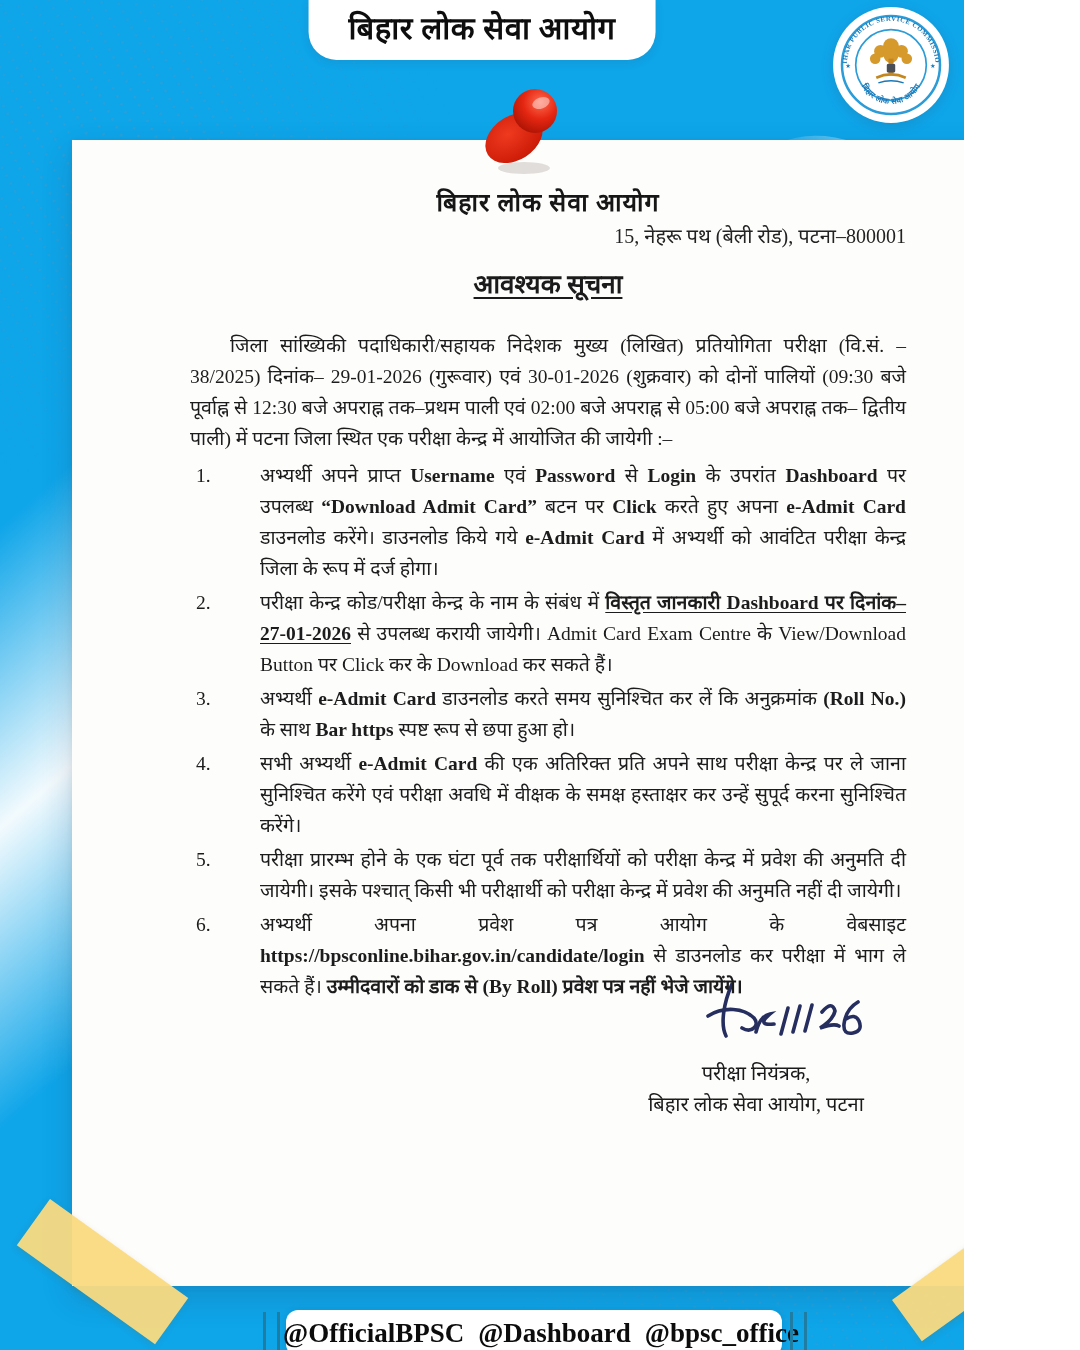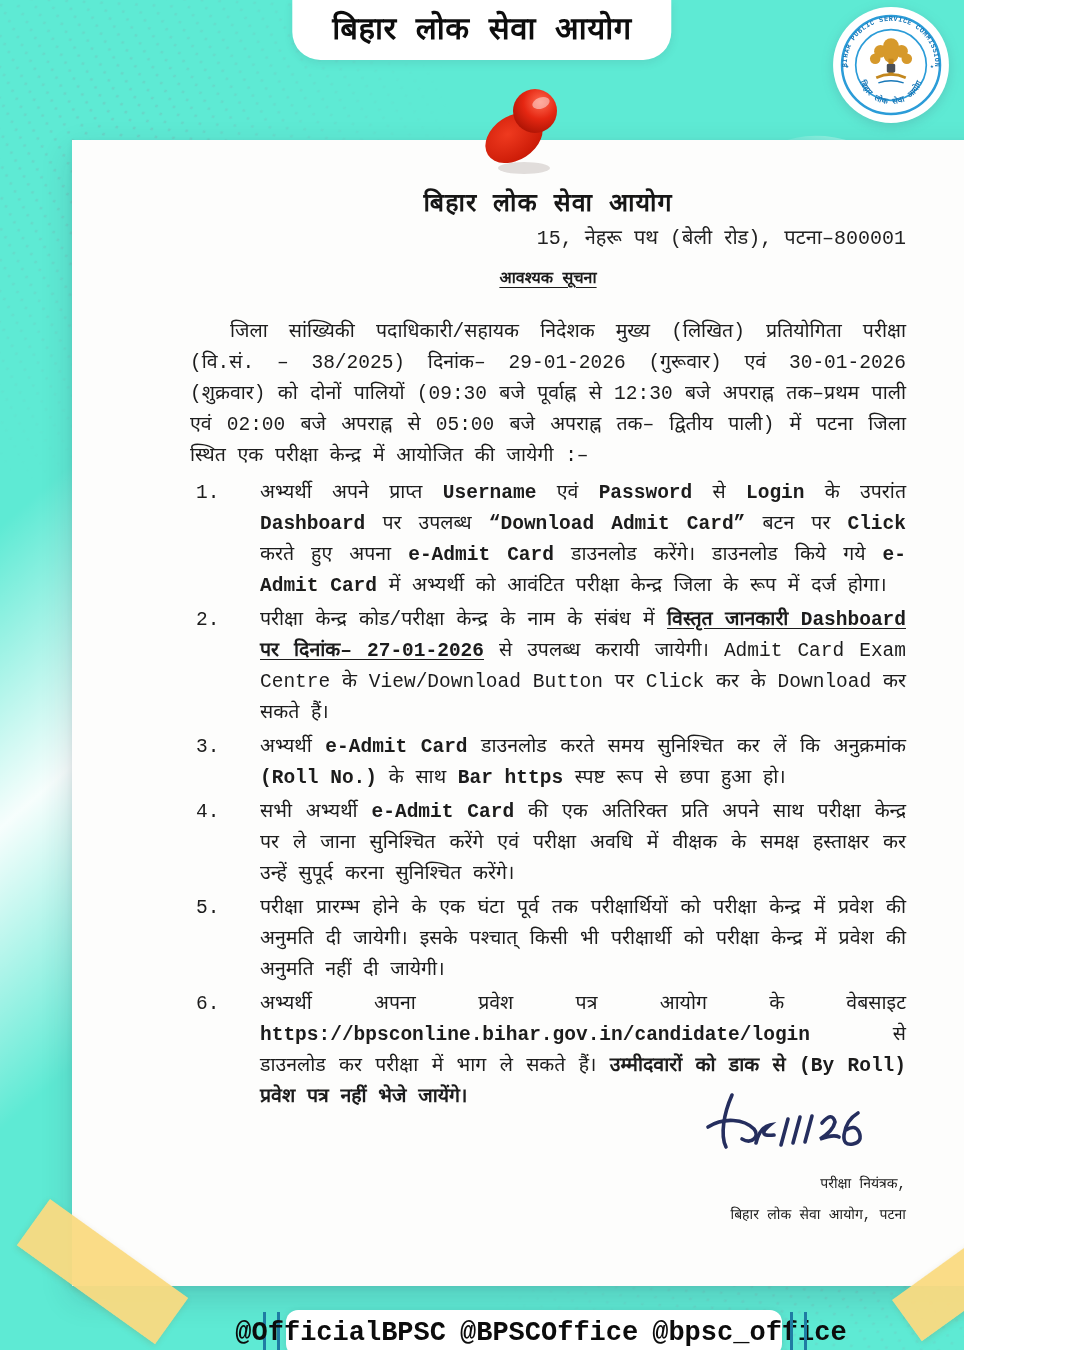--- a/index.html
+++ b/index.html
@@ -1,19 +1,19 @@
 <!DOCTYPE html>
 <html><head>
 <meta charset="utf-8">
 <style>
   html,body { margin:0; padding:0; }
   .page {
     position:relative; width:964px; height:1350px; overflow:hidden;
-    background:#5eead4;
-    font-family:Liberation Mono, monospace;
+    background:#0ea5e9;
+    font-family:Liberation Serif, serif;
     color:#1b1b1b;
   }
   
   .tex { position:absolute; pointer-events:none; opacity:.5;
     background-image: radial-gradient(rgba(140,145,158,.55) 1.6px, transparent 2.1px);
     background-size: 15px 9px;
   }
   .tex-tl { left:-140px; top:-120px; width:620px; height:620px; transform:rotate(-28deg);
     -webkit-mask-image: radial-gradient(circle at 45% 40%, #000 0%, transparent 68%);
     mask-image: radial-gradient(circle at 45% 40%, #000 0%, transparent 68%);
@@ -48,34 +48,34 @@
   
   .doc {
     position:absolute; left:72px; top:140px; width:936px; height:1146px;
     background:#fdfdfc;
     box-shadow:0 12px 30px rgba(45,45,70,.16), 0 2px 6px rgba(45,45,70,.08);
     z-index:3;
   }
   .doc-inner { position:absolute; left:118px; top:0; width:716px; }
   .doc-org { margin-top:44px; text-align:center; font-size:25px; font-weight:bold; letter-spacing:1px; color:#161616; }
   .doc-addr { margin-top:4px; text-align:right; font-size:20px; color:#222; }
-  .doc-heading { margin-top:16px; text-align:center; font-size:16px; font-weight:bold;
+  .doc-heading { margin-top:16px; text-align:center; font-size:26px; font-weight:bold;
     text-decoration:underline; text-underline-offset:4px; }
   .para { font-size:19.5px; line-height:31px; text-align:justify; color:#1c1c1c; }
   .para-1 { margin-top:29px; text-indent:40px; }
   .para-2 { margin-top:5px; text-indent:40px; font-size:20px; }
   .items { margin-top:6px; }
   .item { display:flex; margin-top:3px; font-size:19.5px; line-height:31px; color:#1c1c1c; }
   .item-num { flex:0 0 42px; padding-left:6px; box-sizing:border-box; }
   .item-text { flex:1; text-align:justify;margin-left:28px; }
   .b { font-weight:bold; }
   .u { text-decoration:underline; text-underline-offset:3px; }
   .sig-svg { float:right; width:172px; height:82px; margin-top:-26px; margin-right:36px; }
-  .signoff { clear:right; margin-left:auto; margin-right:0; width:300px; text-align:right;
-    font-size:14px; line-height:31px; margin-top:0px; color:#1a1a1a; }
+  .signoff { clear:right; margin-left:auto; margin-right:0; width:300px; text-align:center;
+    font-size:20px; line-height:31px; margin-top:0px; color:#1a1a1a; }
 
   
   .tape { position:absolute; background:rgba(250,218,129,.95); box-shadow:0 2px 6px rgba(120,100,40,.18); z-index:5; }
   .tape-left  { left:50px;  top:1199px; width:170px; height:57px; transform:rotate(35.6deg);  transform-origin:top left; }
   .tape-right { left:892px; top:1300px; width:169px; height:51px; transform:rotate(-35.8deg); transform-origin:top left; }
 
   
   .footer-bar {
     position:absolute; left:286px; top:1310px; width:496px; height:46px;
     background:#fff; border-radius:12px; box-shadow:0 2px 8px rgba(0,0,0,.12);
@@ -218,21 +218,21 @@
     <svg class="soc-ic" viewBox="0 0 32 32">
       <circle cx="16" cy="16" r="15.5" fill="#fd0000"></circle>
       <rect x="7.5" y="10.5" width="17" height="11.5" rx="3.2" fill="#ffffff"></rect>
       <path d="M14 13.2 L19.6 16.25 L14 19.3 Z" fill="#fd0000"></path>
     </svg>
     <span class="handle">@OfficialBPSC</span>
     <svg class="soc-ic" viewBox="0 0 32 32">
       <circle cx="16" cy="16" r="15.5" fill="#000000"></circle>
       <path d="M9.5 9h4l3.1 4.4L20.5 9h2.3l-5.2 6 5.9 8h-4l-3.5-4.9L12 23H9.6l5.5-6.4z" fill="#ffffff"></path>
     </svg>
-    <span class="handle">@BPSCOffice</span>
+    <span class="handle">@Dashboard</span>
     <svg class="soc-ic" viewBox="0 0 32 32">
       <defs>
         <linearGradient id="igGrad" x1="0" y1="1" x2="1" y2="0">
           <stop offset="0%" stop-color="#fed373"></stop>
           <stop offset="35%" stop-color="#f15245"></stop>
           <stop offset="60%" stop-color="#d92e7f"></stop>
           <stop offset="80%" stop-color="#9b36b7"></stop>
           <stop offset="100%" stop-color="#515ecf"></stop>
         </linearGradient>
       </defs>

